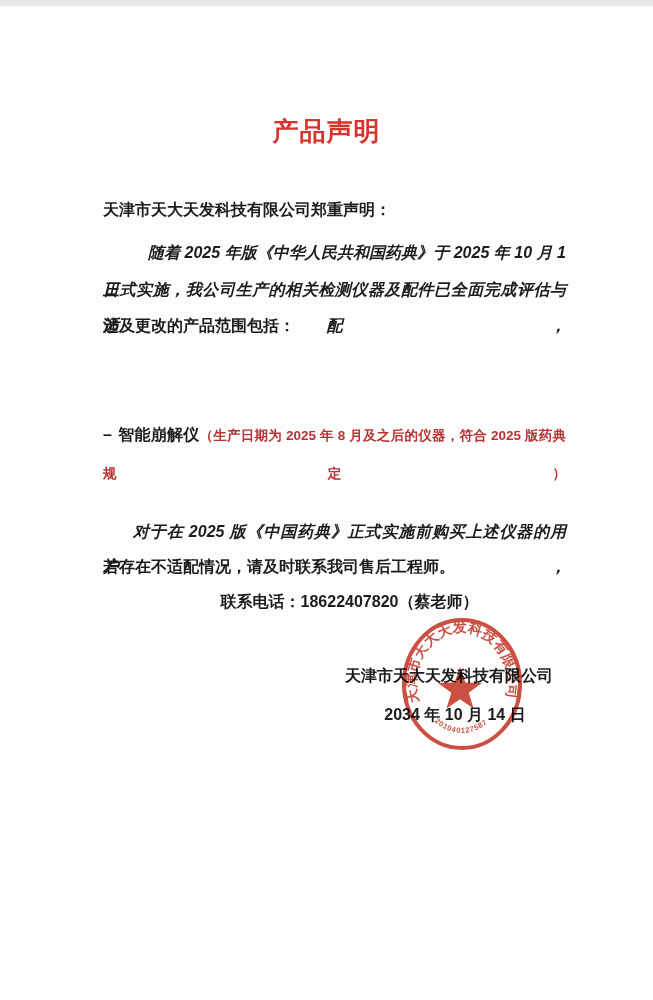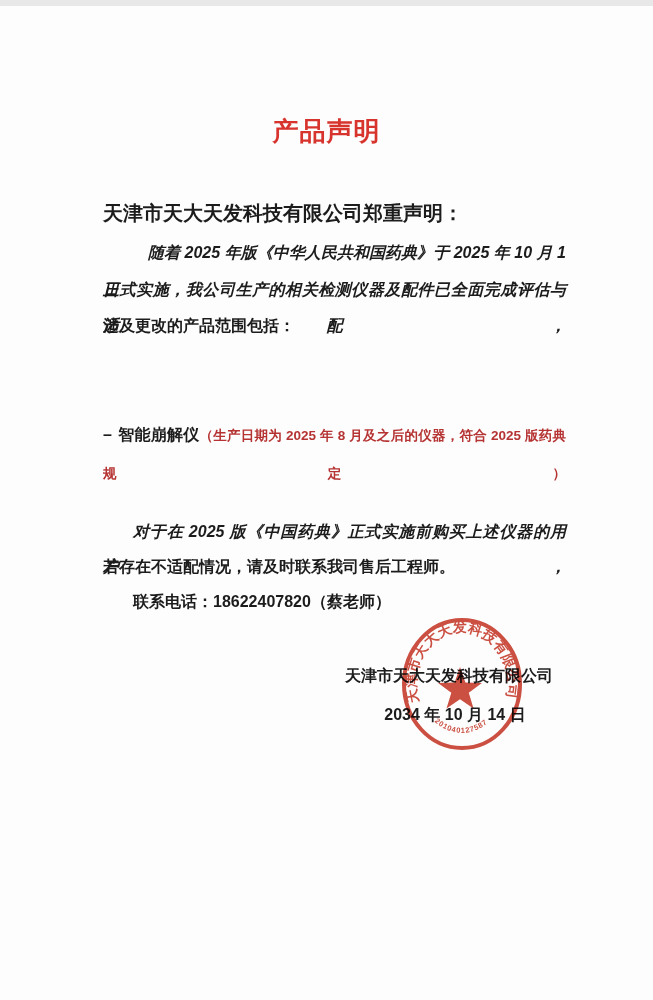--- a/index.html
+++ b/index.html
@@ -17,40 +17,40 @@
     position:absolute;
     top:108px;left:0;right:0;
     text-align:center;
     font-size:26px;
     letter-spacing:1px;
   }
   .opening{
     position:absolute;
     left:103px;top:194px;
     width:464px;
-    font-size:20px;
+    font-size:16px;
   }
   .para{
     position:absolute;
     left:103px;
     width:463px;
     font-size:16px;
   }
   .para-1{top:229px;}
   .para-1 .line{line-height:36.5px;height:36.5px;white-space:nowrap;}
   .para-2{top:508px;}
   .para-2 .line{line-height:35px;height:35px;white-space:nowrap;}
   .line.just{
     text-align:justify;
     text-align-last:justify;
     white-space:normal;
     font-style:italic;
   }
   .indent-lg{text-indent:45px;}
-  .indent-md{text-indent:30px;}
+  .indent-md{text-indent:30px;text-align:center;}
   .bullets{
     position:absolute;
     left:103px;top:410px;
     width:463px;
   }
   .bullet-line{
     line-height:37px;height:37px;
     text-align:justify;
     text-align-last:justify;
     font-size:16px;

